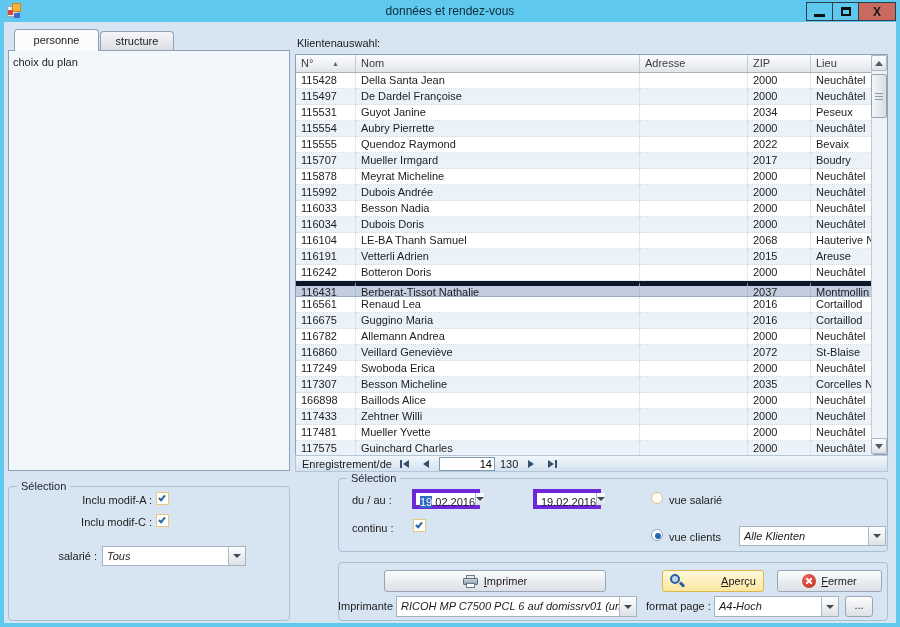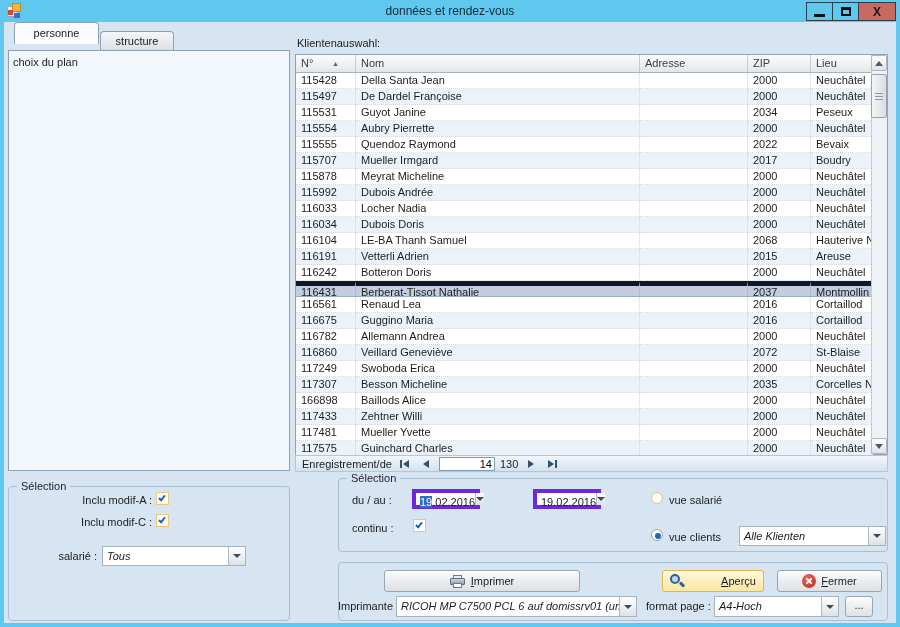--- a/index.html
+++ b/index.html
@@ -20,21 +20,21 @@
   .winbtn { position:absolute; top:2px; height:19px; border:1px solid #2d3e4a; display:flex; align-items:center; justify-content:center; }
   .winbtn.min { left:806px; width:27px; background:#5FC8EE; }
   .winbtn.max { left:832px; width:27px; background:#5FC8EE; }
   .winbtn.close { left:858px; width:38px; background:#C96A5E; font-weight:bold; color:#16181a; font-size:12px; }
   .glyph-min { width:11px; height:3px; background:#111; margin-top:7px; }
   .glyph-max { width:10px; height:9px; border:2px solid #111; border-top-width:3px; }
 
   
   .tab { position:absolute; height:22px; padding:4px 12px 0; border:1px solid #8da0b5; border-bottom:none;
          border-radius:4px 4px 0 0; text-align:center; }
-  .tab.active { left:14px; top:22px; width:85px; background:#FAFCFE; z-index:3; }
+  .tab.active { left:14px; top:29px; width:85px; background:#FAFCFE; z-index:3; }
   .tab.inactive { left:100px; top:31px; width:74px; height:20px; padding-top:3px;
          background:linear-gradient(#f5f6f8,#dadee3); z-index:1; }
   .tabpage { position:absolute; left:8px; top:50px; width:282px; height:421px;
          background:#F2F7FC; border:1px solid #8da0b5; z-index:2; }
   .lp-caption { position:absolute; left:13px; top:56px; z-index:4; }
 
   
   .grid { position:absolute; background:#fff; border:1px solid #8FA3B8; }
   .grid-lg { left:10px; top:74px; width:278px; height:390px; }
   .grid-rg { left:295px; top:54px; width:593px; height:401px; }
@@ -414,21 +414,21 @@
         </div>
         <div class="grow rg">
           <div class="gcell c0">115992</div>
           <div class="gcell c1">Dubois Andrée</div>
           <div class="gcell c2"></div>
           <div class="gcell c3">2000</div>
           <div class="gcell c4">Neuchâtel</div>
         </div>
         <div class="grow rg">
           <div class="gcell c0">116033</div>
-          <div class="gcell c1">Locher Nadia</div>
+          <div class="gcell c1">Besson Nadia</div>
           <div class="gcell c2"></div>
           <div class="gcell c3">2000</div>
           <div class="gcell c4">Neuchâtel</div>
         </div>
         <div class="grow rg">
           <div class="gcell c0">116034</div>
           <div class="gcell c1">Dubois Doris</div>
           <div class="gcell c2"></div>
           <div class="gcell c3">2000</div>
           <div class="gcell c4">Neuchâtel</div>
@@ -590,21 +590,21 @@
   <div class="radio on" style="left:651px; top:529px;"></div>
   <div class="lbl" style="left:669px; top:531px;">vue clients</div>
   <div class="combo" style="left:739px; top:526px; width:147px;">
     <span class="val">Alle Klienten</span>
     <span class="drop-btn">
         <span class="tri down"></span>
       </span>
   </div>
 
   <div class="groupbox gb-act"></div>
-  <div class="btn" style="left:384px; top:570px; width:196px;">
+  <div class="btn" style="left:384px; top:570px; width:222px;">
     <span class="icon-printer">
         <span class="p-top"></span>
         <span class="p-body"></span>
         <span class="p-out"></span>
       </span>
     <span class="mnemonic">Imprimer</span>
   </div>
   <div class="btn gold" style="left:662px; top:570px; width:102px;">
     <span class="icon-mag">
         <span class="lens"></span>

